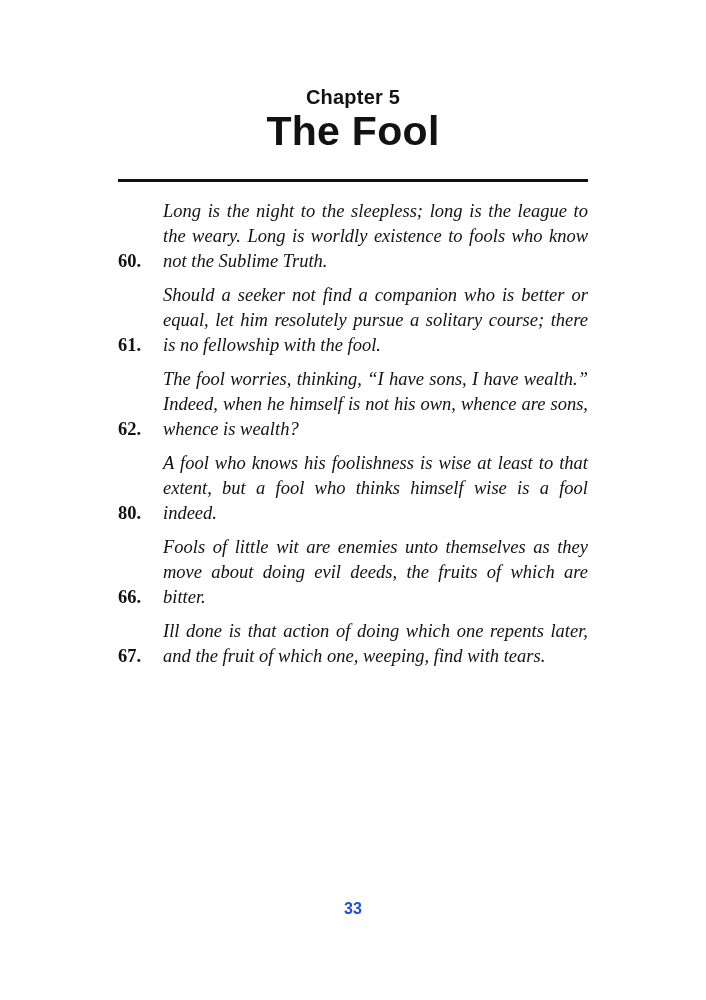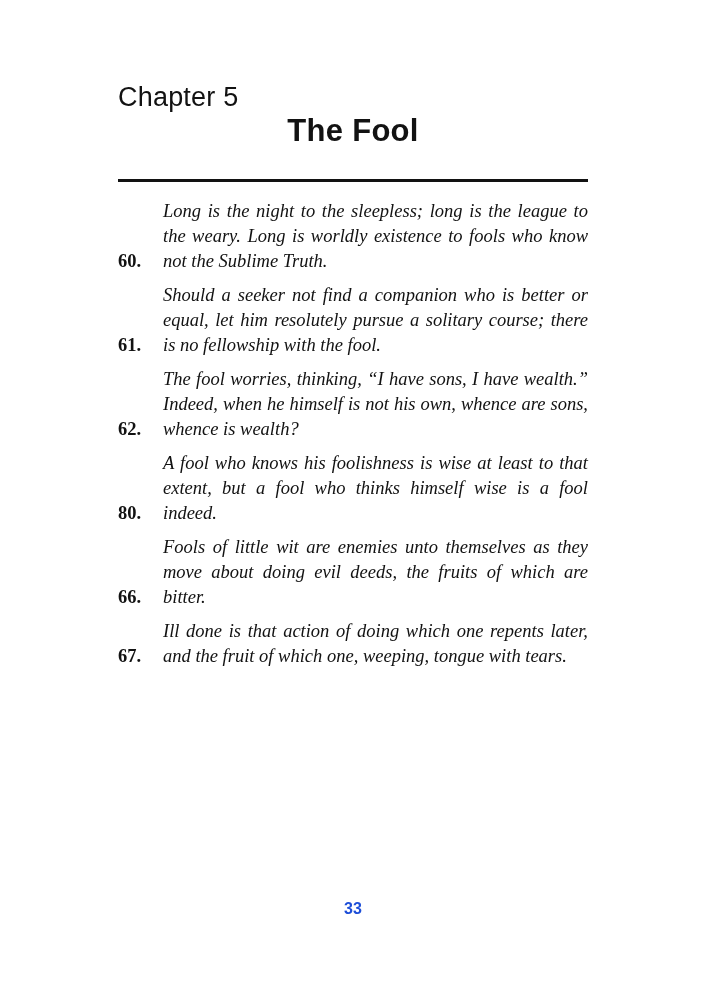--- a/index.html
+++ b/index.html
@@ -23,32 +23,33 @@
     }
     .content {
       position: absolute;
       left: 118px;
       top: 0;
       width: 470px;
     }
     .chapter-label {
       margin-top: 85px;
       font-family: "Liberation Sans", sans-serif;
-      font-weight: normal;
-      font-size: 27px;
+      font-weight: bold;
+      font-size: 20px;
       line-height: 24px;
       color: #121212;
       letter-spacing: 0.2px;
+      text-align: center;
     }
     .page-title {
       margin-top: 5px;
       text-align: center;
       font-family: "Liberation Sans", sans-serif;
       font-weight: bold;
-      font-size: 31px;
+      font-size: 41px;
       line-height: 34px;
       color: #121212;
       letter-spacing: 0.3px;
     }
     .divider {
       border: none;
       border-top: 3px solid #121212;
       margin: 31px 0 0 0;
       width: 470px;
     }
@@ -122,20 +123,20 @@
 
 
 
       <div class="verse">
         <span class="verse-num">66.</span>
         <span class="verse-text">Fools of little wit are enemies unto themselves as they move about doing evil deeds, the fruits of which are bitter.</span>
       </div>
 
       <div class="verse">
         <span class="verse-num">67.</span>
-        <span class="verse-text">Ill done is that action of doing which one repents later, and the fruit of which one, weeping, tongue with tears.</span>
+        <span class="verse-text">Ill done is that action of doing which one repents later, and the fruit of which one, weeping, find with tears.</span>
       </div>
 
     </div>
   </div>
 
   <div class="page-number">33</div>
 </div>
 
 </body></html>

